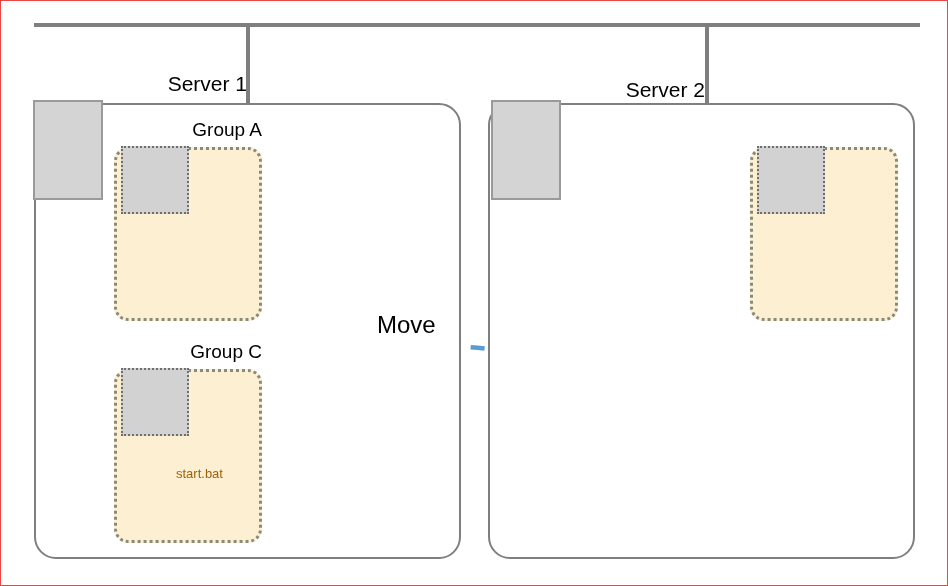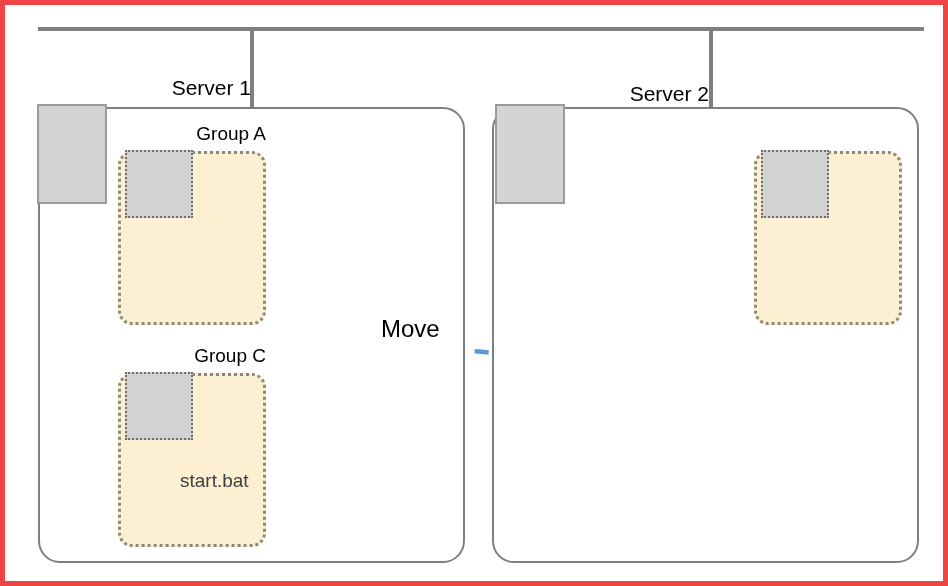--- a/index.html
+++ b/index.html
@@ -5,21 +5,21 @@
   html, body {
     margin: 0;
     padding: 0;
     background: #ffffff;
   }
   #page {
     position: relative;
     width: 948px;
     height: 586px;
     background: #ffffff;
-    border: 5px solid #ef4444;
+    border: 1px solid #ef4444;
     box-sizing: border-box;
     font-family: "Liberation Sans", sans-serif;
     overflow: hidden;
   }
   .svg-layer {
     position: absolute;
     left: 0;
     top: 0;
     width: 948px;
     height: 586px;
@@ -34,22 +34,22 @@
   }
   .group-label {
     position: absolute;
     font-size: 19px;
     color: #000000;
     white-space: nowrap;
     text-align: right;
   }
   .file-label {
     position: absolute;
-    font-size: 19px;
-    color: #404040;
+    font-size: 13px;
+    color: #a16207;
     white-space: nowrap;
   }
   .move-label {
     position: absolute;
     font-size: 24px;
     color: #000000;
     white-space: nowrap;
   }
   
   .server-box {

